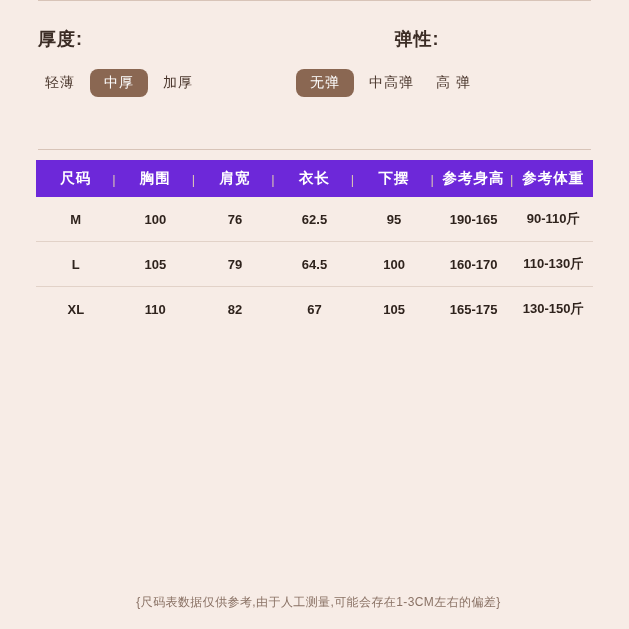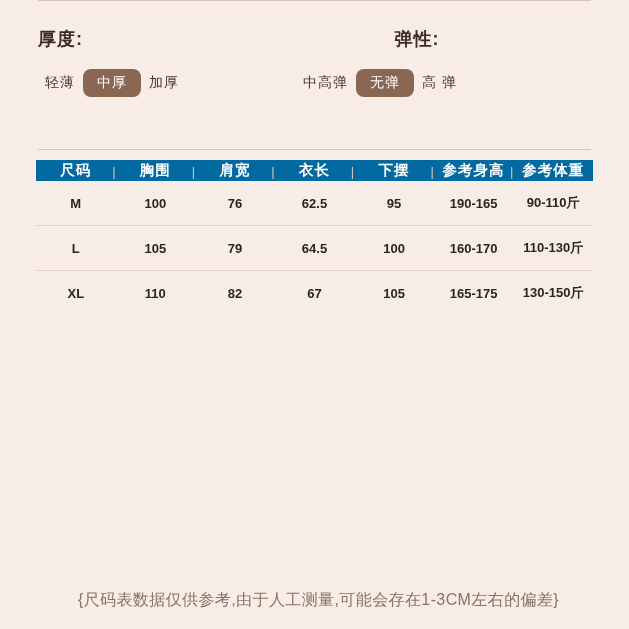--- a/index.html
+++ b/index.html
@@ -46,21 +46,21 @@
   .attr-title {
     font-size: 18px;
     font-weight: bold;
     letter-spacing: 1px;
     color: #3b2c25;
     margin-bottom: 18px;
   }
   .opts {
     display: flex;
     align-items: center;
-    gap: 1px;
+    gap: 8px;
   }
   .opt {
     font-size: 14px;
     color: #4a362c;
     padding: 5px 7px;
     border-radius: 12px;
     white-space: nowrap;
     letter-spacing: 1px;
   }
   .opt.sel {
@@ -97,25 +97,25 @@
   
   .table-wrap {
     padding: 10px 36px 0 36px;
   }
   table.size-table {
     width: 100%;
     border-collapse: collapse;
     table-layout: fixed;
   }
   table.size-table thead th {
-    background: #0369a1;
+    background: #6d28d9;
     color: #ffffff;
     font-size: 14.5px;
     font-weight: bold;
-    padding: 1px 0;
+    padding: 9px 0;
     letter-spacing: 1px;
     position: relative;
   }
   table.size-table thead th .sep {
     position: absolute;
     right: -1px;
     top: 50%;
     transform: translateY(-50%);
     color: #d9c3b6;
     font-weight: normal;
@@ -133,21 +133,21 @@
   table.size-table tbody tr:last-child td {
     border-bottom: none;
   }
 
   .note {
     position: absolute;
     left: 8px;
     right: 0;
     bottom: 18px;
     text-align: center;
-    font-size: 16px;
+    font-size: 12px;
     color: #8a7265;
     letter-spacing: 0.4px;
   }
 </style>
 </head>
 <body>
 
 <div class="page">
 
   <div class="divider"></div>
@@ -160,22 +160,22 @@
         <div class="opts">
           <div class="opt">轻薄</div>
           <div class="opt sel">中厚</div>
           <div class="opt">加厚</div>
         </div>
       </div>
 
       <div class="attr-col right">
         <div class="attr-title">弹性:</div>
         <div class="opts">
+          <div class="opt sel">无弹</div>
           <div class="opt">中高弹</div>
-          <div class="opt sel">无弹</div>
           <div class="opt">高 弹</div>
         </div>
       </div>
 
     </div>
   </div>
 
   <div style="height:52px"></div>
   <div class="divider"></div>
 

